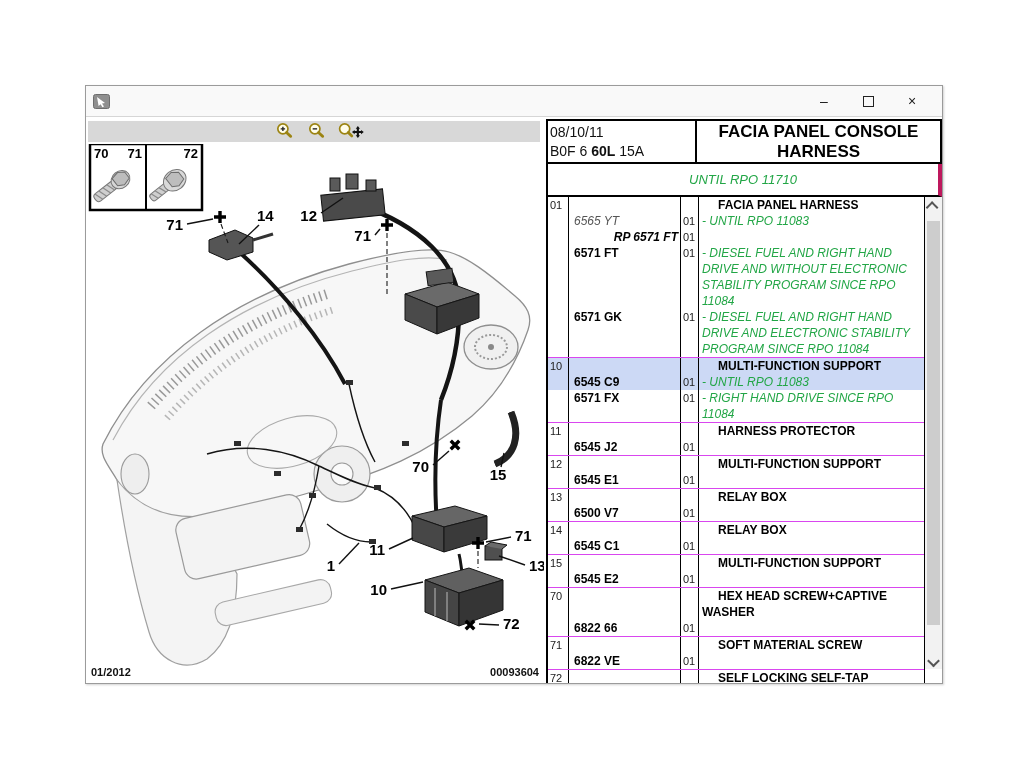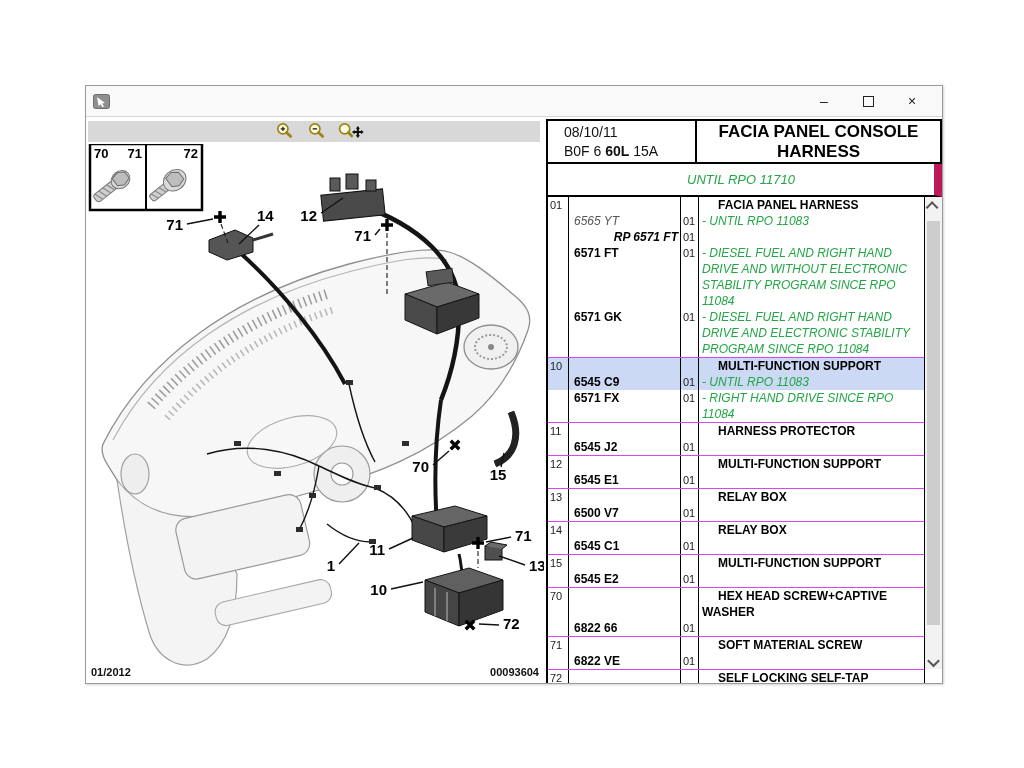--- a/index.html
+++ b/index.html
@@ -17,27 +17,27 @@
   .win-btn.max span{display:inline-block;width:9px;height:9px;border:1px solid #222;}
   
   .content{display:flex;height:566px;}
   .left-panel{width:460px;position:relative;background:#fff;overflow:hidden;}
   .toolbar{position:absolute;left:2px;top:4px;width:452px;height:21px;background:#d8d8d8;}
   .tool-btn{position:absolute;top:1px;width:26px;height:19px;}
   .diagram-wrap{position:absolute;left:1px;top:27px;width:457px;height:539px;}
   
   .right-panel{width:396px;padding-top:2px;box-sizing:border-box;}
   .rp-header{display:flex;border:2px solid #000;height:45px;box-sizing:border-box;}
-  .rp-date-cell{width:149px;border-right:2px solid #000;padding:2px 0 0 16px;box-sizing:border-box;}
+  .rp-date-cell{width:149px;border-right:2px solid #000;padding:2px 0 0 2px;box-sizing:border-box;}
   .rp-date{font-size:14px;color:#111;line-height:19px;}
   .rp-code{font-size:14px;color:#111;line-height:19px;}
   .rp-code b{font-weight:bold;text-align:right;}
   .rp-title-cell{flex:1;display:flex;align-items:center;justify-content:center;text-align:center;
     font-weight:bold;font-size:17px;line-height:20px;padding:0 14px;}
-  .rp-cond{border-left:2px solid #000;border-right:8px solid #be185d;border-bottom:2px solid #000;
+  .rp-cond{border-left:2px solid #000;border-right:4px solid #be185d;border-bottom:2px solid #000;
     height:31px;display:flex;align-items:center;justify-content:center;
     font-style:italic;font-size:13px;color:var(--green);}
   .rp-body{display:flex;height:486px;overflow:hidden;}
   .tbl{width:379px;border-left:2px solid #000;border-right:1px solid #000;box-sizing:border-box;
     overflow:hidden;}
   .row-block{display:grid;grid-template-columns:21px 112px 18px 1fr;border-bottom:1px solid #d946ef;}
   .cell{min-height:16px;line-height:16px;font-size:12px;box-sizing:border-box;}
   .ref-cell{border-right:1px solid #000;font-size:11px;color:#222;padding-left:2px;}
   .part-cell{border-right:1px solid #000;font-weight:bold;color:#000;padding:0 2px 0 5px;}
   .part-cell.old{font-weight:normal;font-style:italic;color:#555;}

